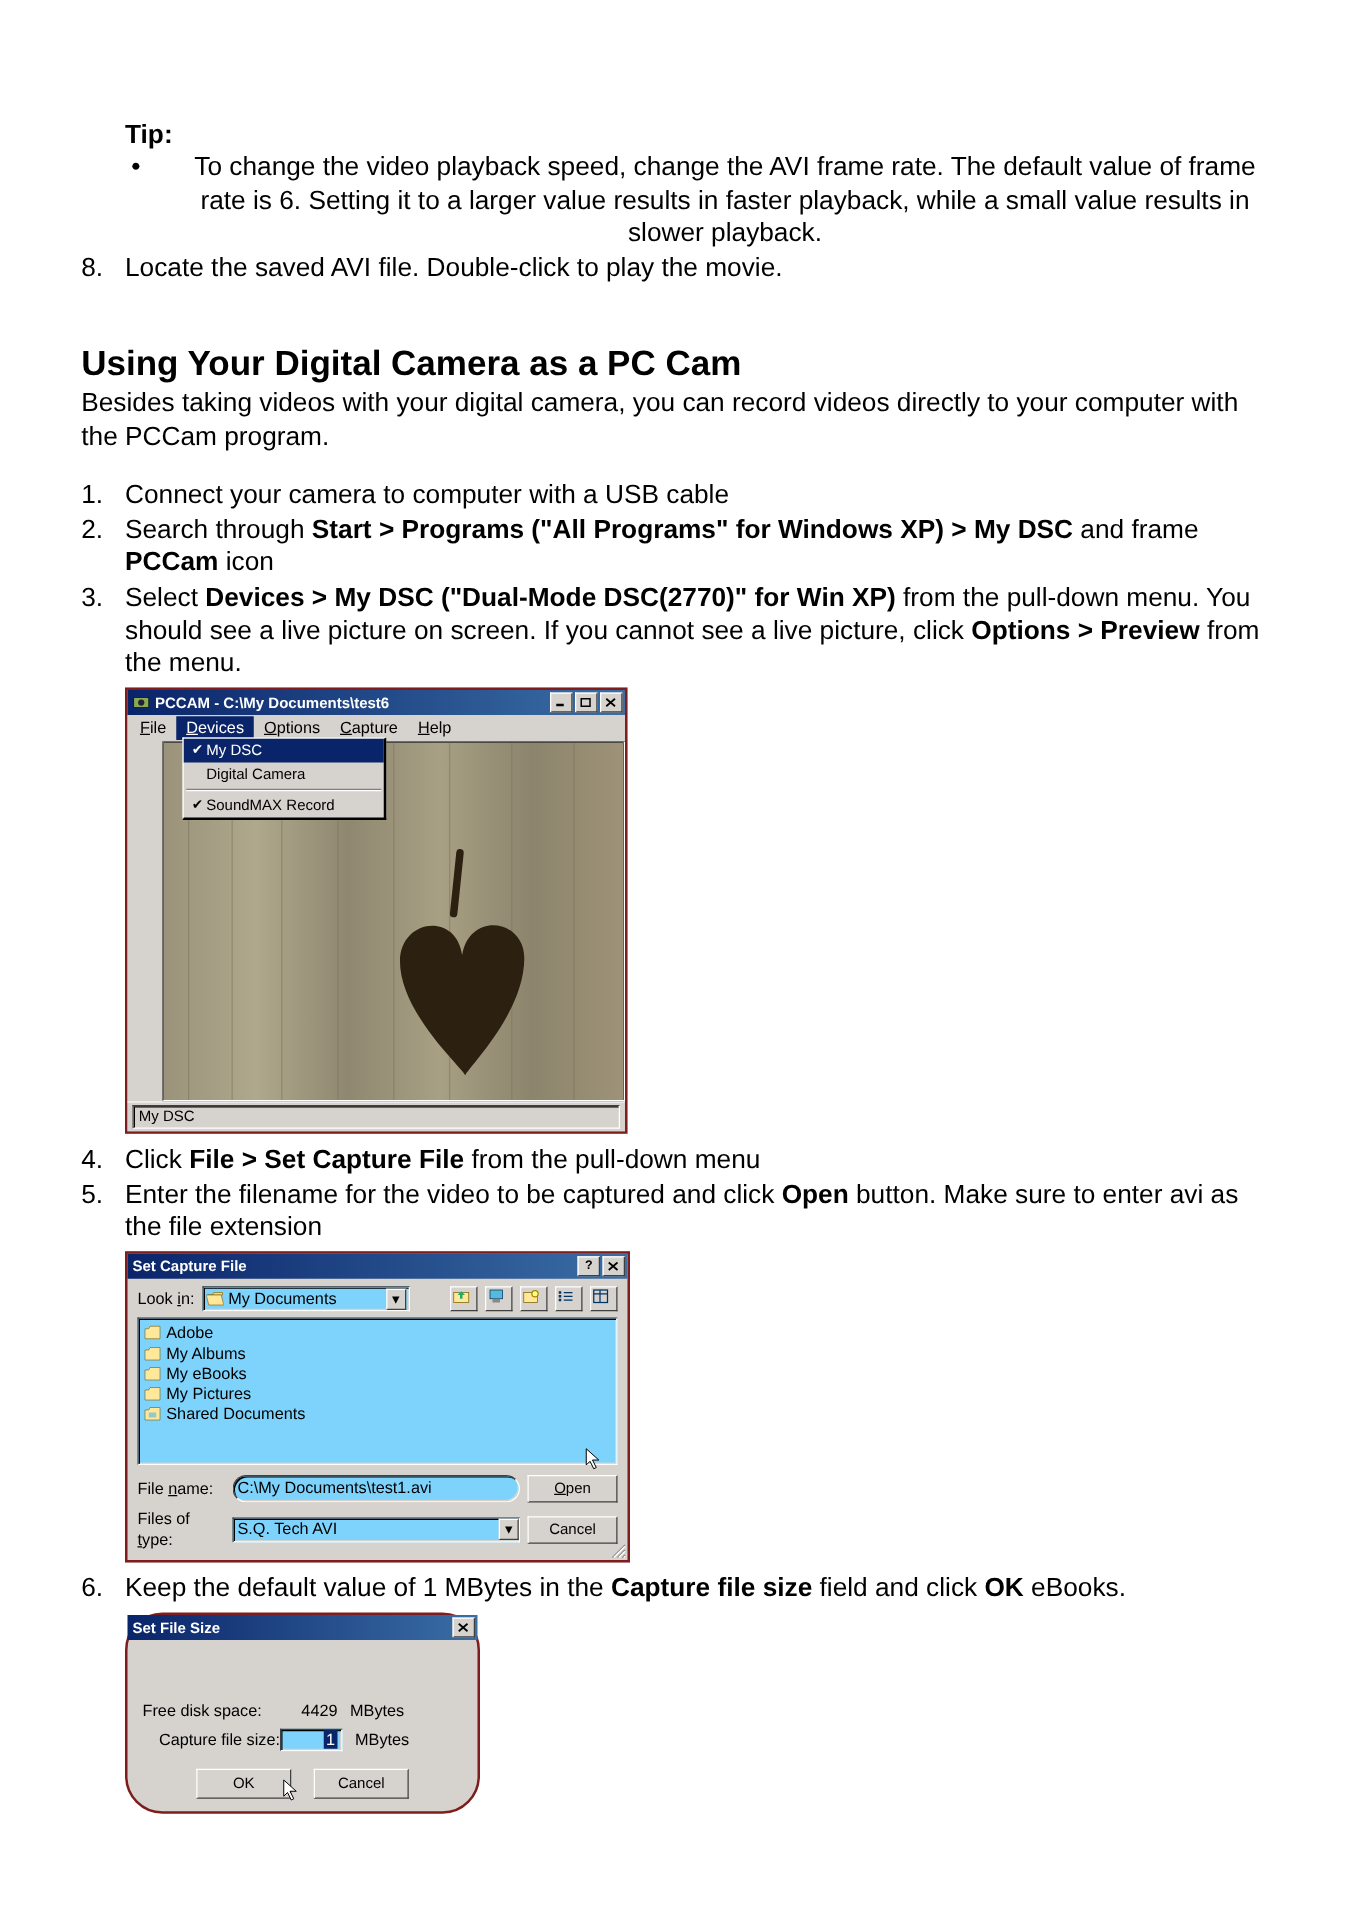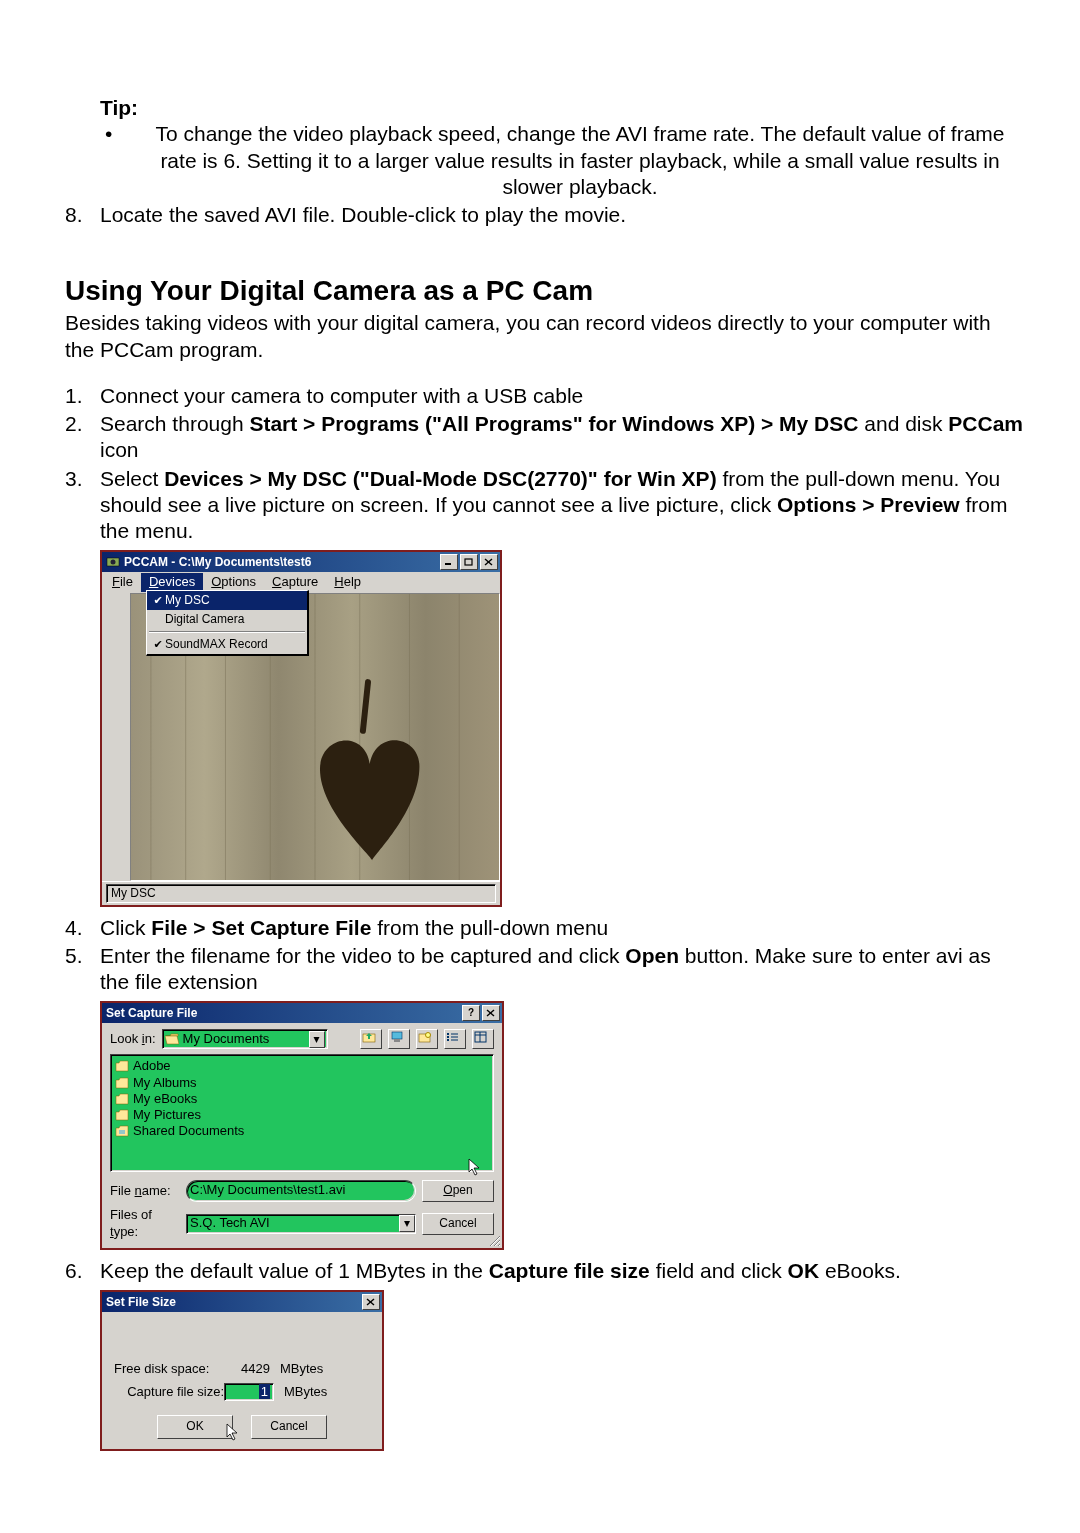--- a/index.html
+++ b/index.html
@@ -150,21 +150,21 @@
     width: 14px; text-align: center;
     font-size: 11px;
   }
 
   .sunken {
     border-top: 1px solid #404040;
     border-left: 1px solid #404040;
     border-right: 1px solid #fff;
     border-bottom: 1px solid #fff;
     box-shadow: inset 1px 1px 0 #000, inset -1px -1px 0 #d6d3ce;
-    background: #22c55e;
+    background: #7dd3fc;
   }
   .raised-btn {
     background: #d6d3ce;
     border-top: 1px solid #fff;
     border-left: 1px solid #fff;
     border-right: 1px solid #404040;
     border-bottom: 1px solid #404040;
     font-size: 12px;
     text-align: center;
     padding: 1px 4px;
@@ -224,20 +224,21 @@
     margin-top: 20px;
   }
   .pcam-wrapper {
     width: 398px;
   }
   .filedlg {
     width: 400px;
   }
   .sizedlg {
     width: 280px;
+    border-radius: 30px;
   }
 </style>
 </head>
 <body>
 
 <div class="page">
 
   <div class="tip-label">Tip:</div>
   <div class="bullet-item">
     <div class="dot">•</div>
@@ -252,21 +253,21 @@
   <h2 class="section">Using Your Digital Camera as a PC Cam</h2>
   <div class="intro">Besides taking videos with your digital camera, you can record videos directly to your computer with the PCCam program.</div>
 
   <div class="num-item">
     <div class="num">1.</div>
     <div class="text">Connect your camera to computer with a USB cable</div>
   </div>
   <div class="num-item">
     <div class="num">2.</div>
     <div class="text">
-      <span>Search through </span><span class="bold">Start &gt; Programs ("All Programs" for Windows XP) &gt; My DSC</span><span> and disk </span><span class="bold">PCCam</span><span> icon</span>
+      <span>Search through </span><span class="bold">Start &gt; Programs ("All Programs" for Windows XP) &gt; My DSC</span><span> and frame </span><span class="bold">PCCam</span><span> icon</span>
     </div>
   </div>
   <div class="num-item">
     <div class="num">3.</div>
     <div class="text">
       <span>Select </span><span class="bold">Devices &gt; My DSC ("Dual-Mode DSC(2770)" for Win XP)</span><span> from the pull-down menu. You should see a live picture on screen. If you cannot see a live picture, click </span><span class="bold">Options &gt; Preview</span><span> from the menu.</span>
     </div>
   </div>
 
   <div class="screenshot">

